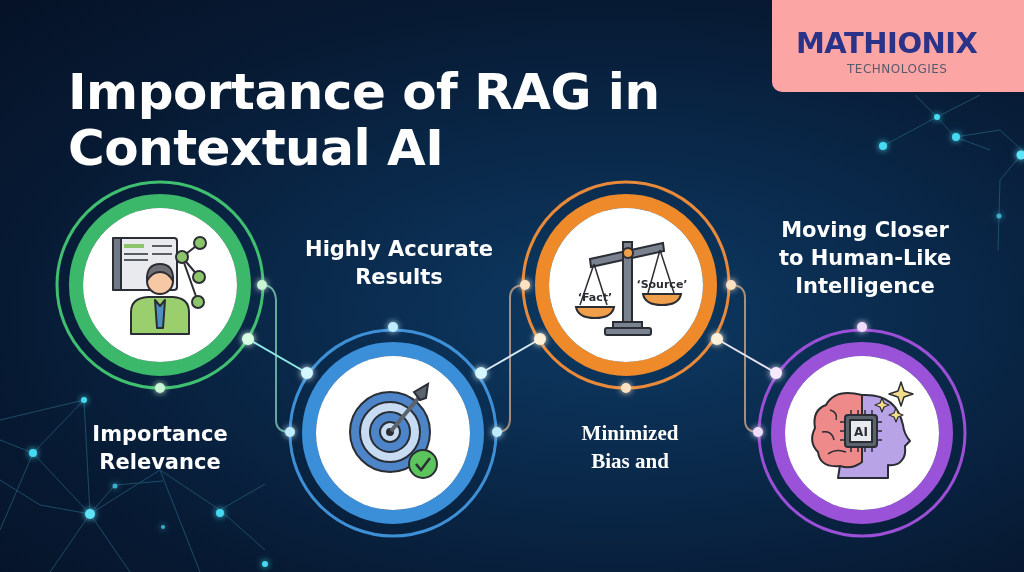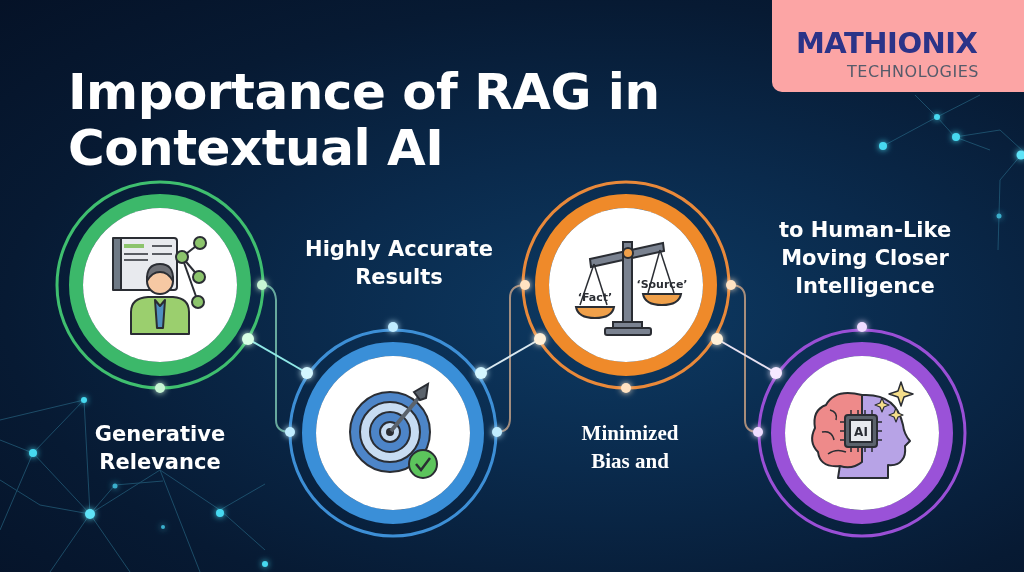--- a/index.html
+++ b/index.html
@@ -6,21 +6,21 @@
   body { width:1024px; height:572px; overflow:hidden; position:relative;
     background: radial-gradient(ellipse at 60% 55%, #0d3a63 0%, #0a2a4c 35%, #071a33 70%, #051227 100%);
     font-family: "DejaVu Sans", sans-serif; }
   .bg-svg { position:absolute; left:0; top:0; width:1024px; height:572px; }
   .title { position:absolute; left:52px; top:48px; color:#fff; font-weight:bold;
     font-size:50px; line-height:56px; letter-spacing:-0.5px; margin:16px; }
   .logo { position:absolute; left:772px; top:0; width:252px; height:92px; background:#fca5a5;
     border-bottom-left-radius:10px; }
   .logo-main { position:absolute; left:24px; top:26px; font-family:"DejaVu Sans", sans-serif;
     font-weight:bold; font-size:29px; color:#2b3388; letter-spacing:-0.5px; }
-  .logo-sub { position:absolute; left:75px; top:62px; font-size:16px; color:#555b6a; letter-spacing:0.5px; }
+  .logo-sub { position:absolute; left:75px; top:62px; font-size:12px; color:#555b6a; letter-spacing:0.5px; }
   .label { position:absolute; color:#fff; font-weight:bold; font-size:21px; line-height:28px; text-align:center; }
 </style>
 </head>
 <body>
 
 <svg class="bg-svg" viewBox="0 0 1024 572">
   <defs>
     <filter id="glow" x="-100%" y="-100%" width="300%" height="300%">
       <feGaussianBlur stdDeviation="3" result="b"></feGaussianBlur>
       <feMerge>
@@ -208,31 +208,31 @@
   <span>Importance of RAG in</span><br>
   <span>Contextual AI</span>
 </h1>
 
 <div class="logo">
   <div class="logo-main">MATHIONIX</div>
   <div class="logo-sub">TECHNOLOGIES</div>
 </div>
 
 <div class="label" style="left:70px; top:420px; width:180px;">
-  <div>Generative</div>
+  <div>Importance</div>
   <div>Relevance</div>
 </div>
 
 <div class="label" style="left:284px; top:235px; width:230px;">
   <div>Highly Accurate</div>
   <div>Results</div>
 </div>
 
 <div class="label" style="left:520px; top:419px; width:220px;font-family:Liberation Serif, serif;">
   <div>Minimized</div>
   <div>Bias and</div>
 </div>
 
 <div class="label" style="left:755px; top:216px; width:220px;">
+  <div>Moving Closer</div>
   <div>to Human-Like</div>
-  <div>Moving Closer</div>
   <div>Intelligence</div>
 </div>
 
 </body></html>

